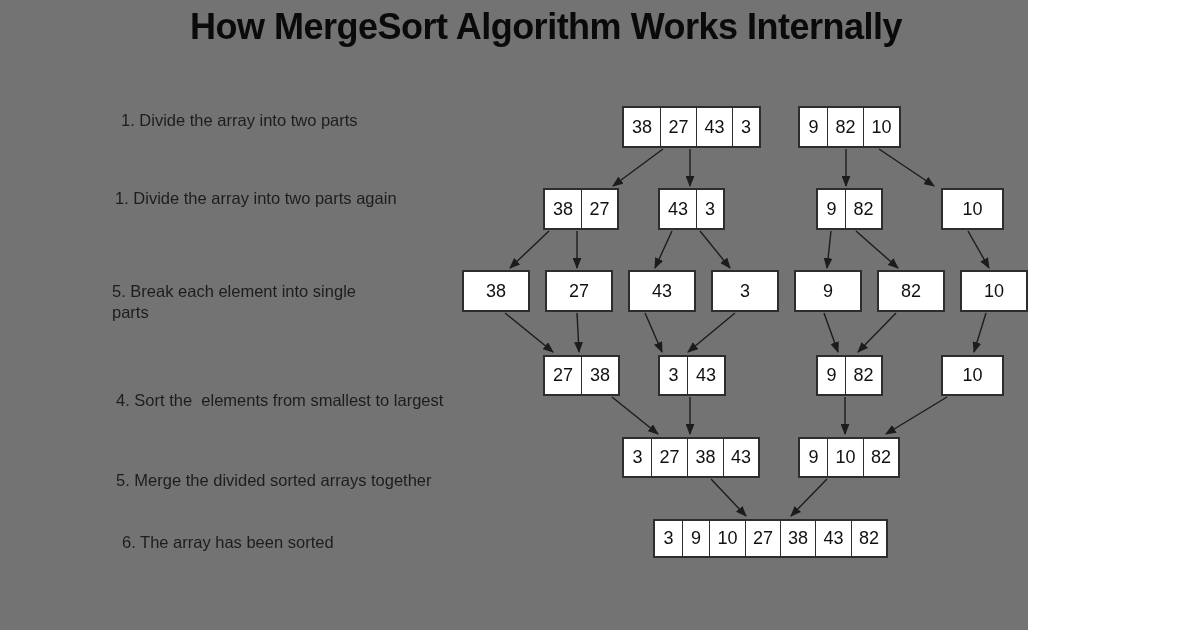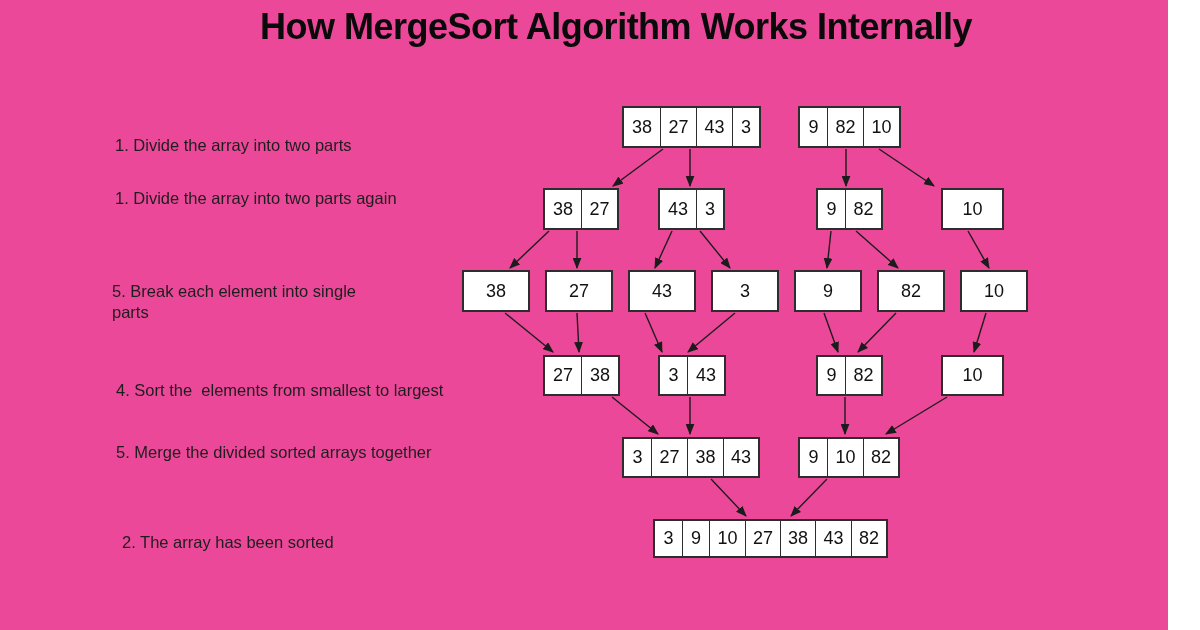--- a/index.html
+++ b/index.html
@@ -1,19 +1,19 @@
 <!DOCTYPE html>
 <html><head>
 <meta charset="utf-8">
 <style>
   html,body{margin:0;padding:0;background:#ffffff;}
   .stage{
     position:relative;
-    width:1168px;height:630px;
-    background:#ec4899;
+    width:1028px;height:630px;
+    background:#737373;
     overflow:hidden;
     font-family:"Liberation Sans", sans-serif;
     color:#1d1d1d;
   }
   .title{
     position:absolute;
     top:6px;left:64px;right:0;
     text-align:center;
     font-size:36px;
     font-weight:700;
@@ -53,27 +53,27 @@
     pointer-events:none;
   }
   .arrows line{stroke:#1c1c1c;stroke-width:1.4;}
 </style>
 </head>
 <body>
 
 <div class="stage">
   <div class="title">How MergeSort Algorithm Works Internally</div>
   <div id="steps-layer">
-      <div class="step" style="left: 115px; top: 110px; margin-top: 25px;">1. Divide the array into two parts</div>
+      <div class="step" style="left: 121px; top: 110px;">1. Divide the array into two parts</div>
       <div class="step" style="left: 115px; top: 188px;">1. Divide the array into two parts again</div>
       <div class="step" style="left: 112px; top: 281px;">5. Break each element into single
 parts</div>
-      <div class="step" style="left: 116px; top: 380px;">4. Sort the  elements from smallest to largest</div>
-      <div class="step" style="left: 116px; top: 442px;">5. Merge the divided sorted arrays together</div>
-      <div class="step" style="left: 122px; top: 532px;">2. The array has been sorted</div>
+      <div class="step" style="left: 116px; top: 390px;">4. Sort the  elements from smallest to largest</div>
+      <div class="step" style="left: 116px; top: 470px;">5. Merge the divided sorted arrays together</div>
+      <div class="step" style="left: 122px; top: 532px;">6. The array has been sorted</div>
     </div>
   <svg id="arrows-layer" class="arrows" width="1200" height="630" viewBox="0 0 1200 630">
     <defs>
       <marker id="ah" viewBox="0 0 10 8" markerWidth="11" markerHeight="9" refX="9" refY="4" orient="auto" markerUnits="userSpaceOnUse">
         <path d="M0,0 L10,4 L0,8 Z" fill="#1c1c1c"></path>
       </marker>
     </defs>
   <line x1="663" y1="149" x2="613" y2="186" marker-end="url(#ah)"></line>
       <line x1="690" y1="149" x2="690" y2="186" marker-end="url(#ah)"></line>
       <line x1="846" y1="149" x2="846" y2="186" marker-end="url(#ah)"></line>

